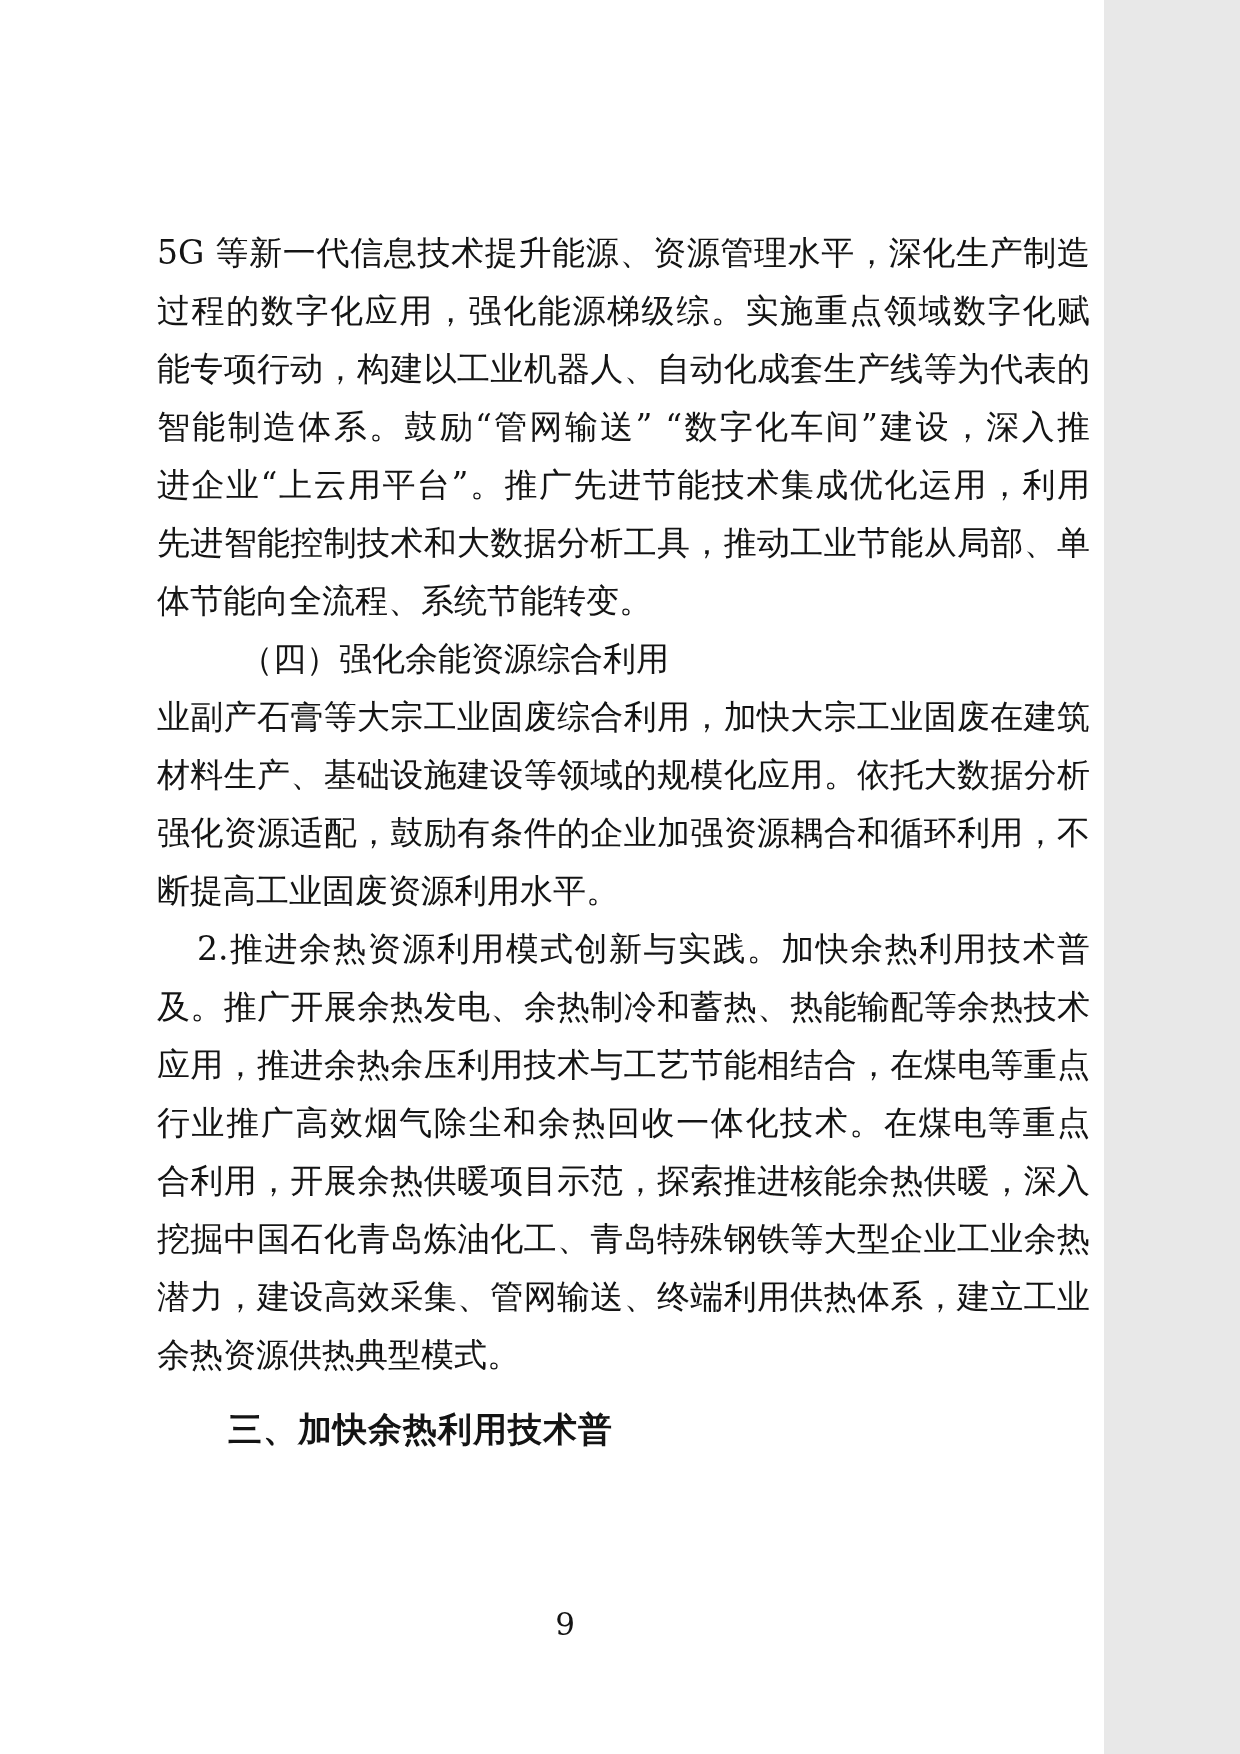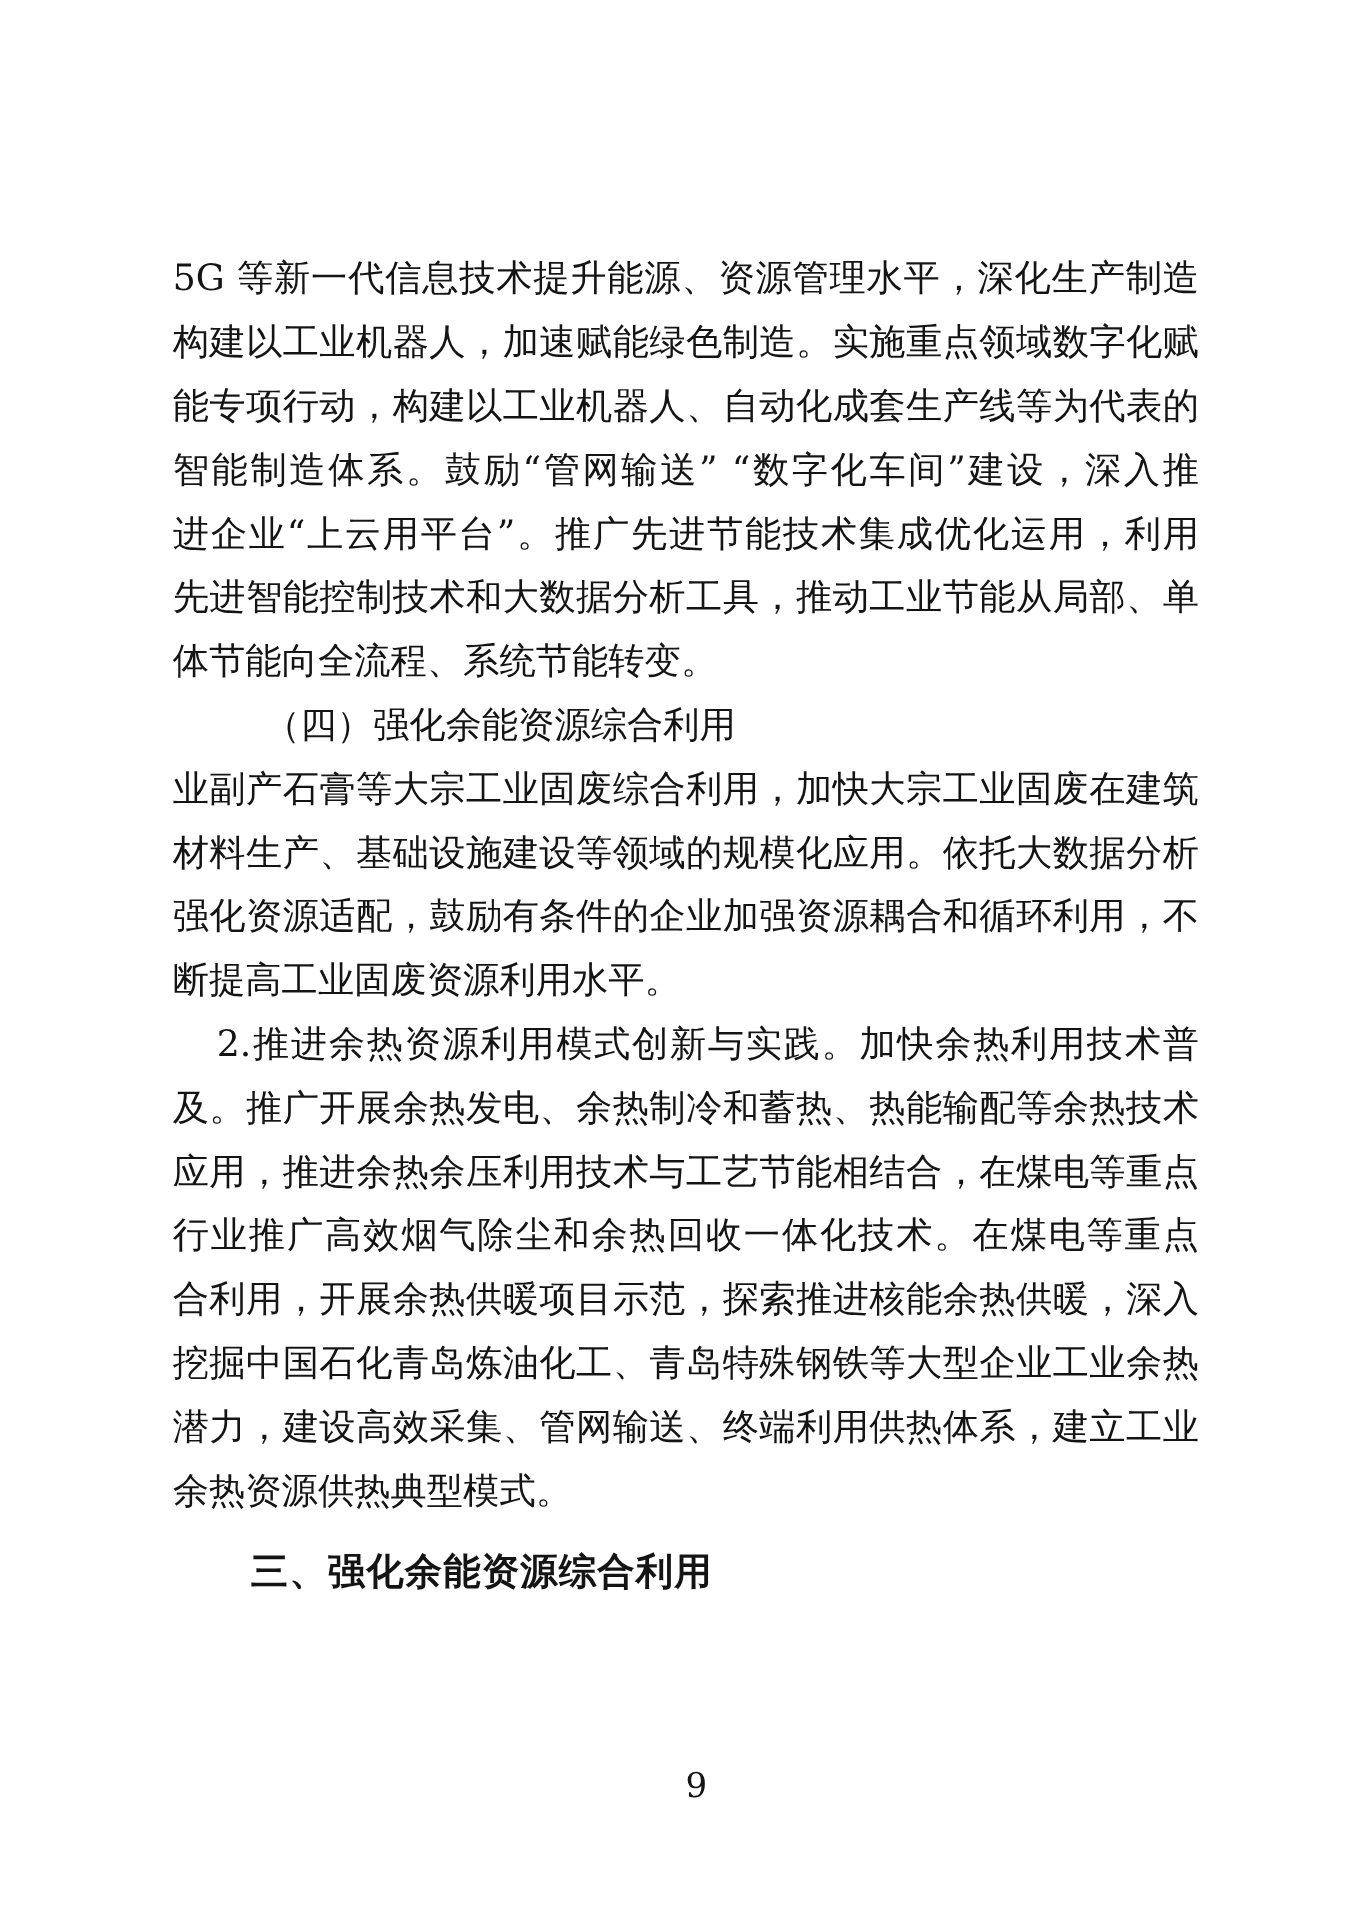--- a/index.html
+++ b/index.html
@@ -2,21 +2,21 @@
 <html><head>
 <meta charset="utf-8">
 <style>
   html, body {
     margin: 0;
     padding: 0;
     background: #e8e8e8;
   }
   .page {
     position: relative;
-    width: 1240px;
+    width: 1104px;
     height: 1754px;
     background: #ffffff;
     overflow: hidden;
     font-family: "DejaVu Serif", "Liberation Serif", serif;
     color: #141414;
   }
   .content {
     position: absolute;
     left: 157px;
     top: 224px;
@@ -70,35 +70,35 @@
     line-height: 40px;
     color: #141414;
   }
 </style>
 </head>
 <body>
 
 <div class="page">
   <div class="content">
     <div class="line">5G 等新一代信息技术提升能源、资源管理水平，深化生产制造</div>
-    <div class="line">构建以工业机器人，加速赋能绿色制造。实施重点领域数字化赋</div>
+    <div class="line">过程的数字化应用，强化能源梯级综。实施重点领域数字化赋</div>
     <div class="line">能专项行动，构建以工业机器人、自动化成套生产线等为代表的</div>
     <div class="line">智能制造体系。鼓励“管网输送” “数字化车间”建设，深入推</div>
     <div class="line">进企业“上云用平台”。推广先进节能技术集成优化运用，利用</div>
     <div class="line">先进智能控制技术和大数据分析工具，推动工业节能从局部、单</div>
     <div class="line p-end">体节能向全流程、系统节能转变。</div>
     <div class="line sec">（四）强化余能资源综合利用</div>
     <div class="line">业副产石膏等大宗工业固废综合利用，加快大宗工业固废在建筑</div>
     <div class="line">材料生产、基础设施建设等领域的规模化应用。依托大数据分析</div>
     <div class="line">强化资源适配，鼓励有条件的企业加强资源耦合和循环利用，不</div>
     <div class="line p-end">断提高工业固废资源利用水平。</div>
     <div class="line num">2.推进余热资源利用模式创新与实践。加快余热利用技术普</div>
     <div class="line">及。推广开展余热发电、余热制冷和蓄热、热能输配等余热技术</div>
     <div class="line">应用，推进余热余压利用技术与工艺节能相结合，在煤电等重点</div>
     <div class="line">行业推广高效烟气除尘和余热回收一体化技术。在煤电等重点</div>
     <div class="line">合利用，开展余热供暖项目示范，探索推进核能余热供暖，深入</div>
     <div class="line">挖掘中国石化青岛炼油化工、青岛特殊钢铁等大型企业工业余热</div>
     <div class="line">潜力，建设高效采集、管网输送、终端利用供热体系，建立工业</div>
     <div class="line p-end">余热资源供热典型模式。</div>
-    <div class="chapter">三、强化余能资源综合利用</div>
+    <div class="chapter">三、加快余热利用技术普</div>
   </div>
   <div class="page-number">9</div>
 </div>
 
 </body></html>

